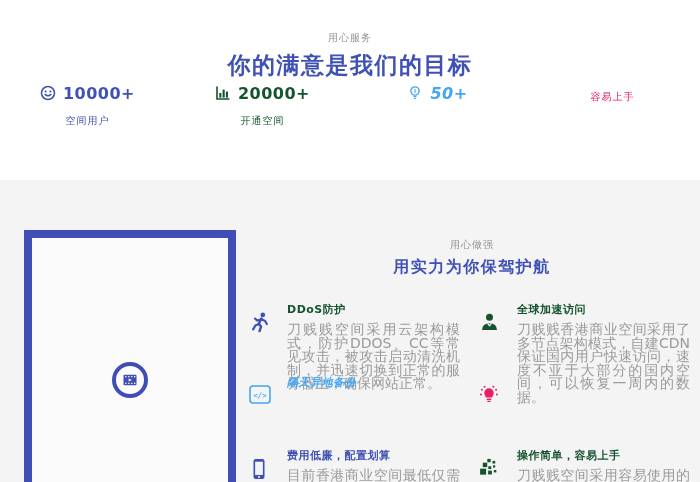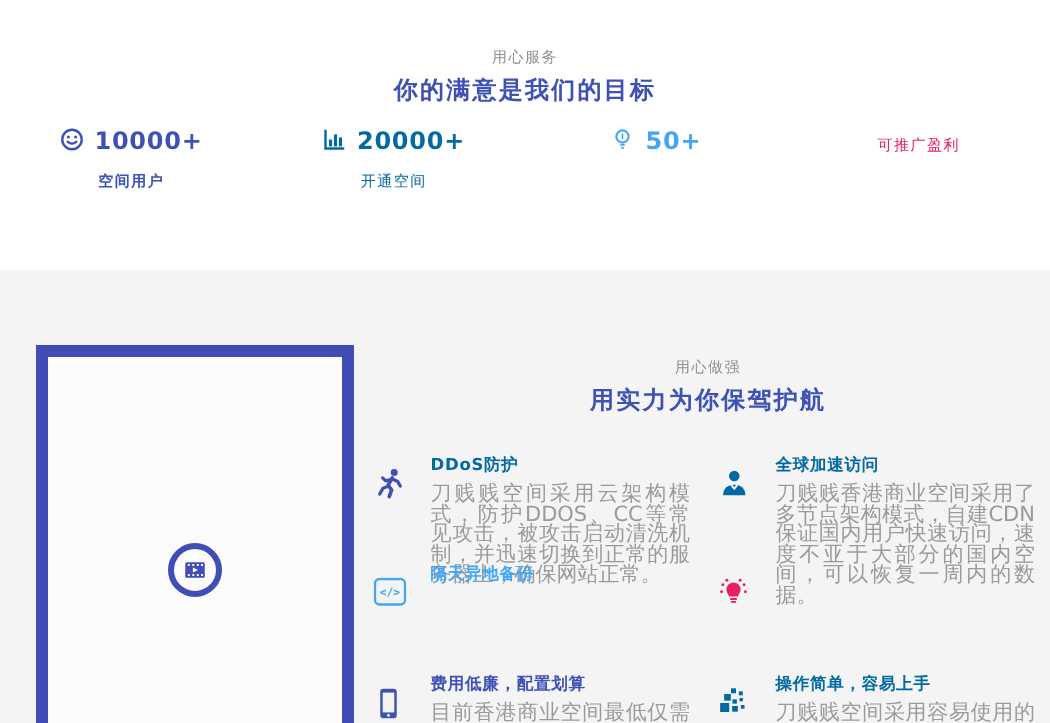--- a/index.html
+++ b/index.html
@@ -1,30 +1,30 @@
 <!DOCTYPE html>
 <html><head>
 <meta charset="utf-8">
 <style>
   html,body{margin:0;padding:0;}
   body{width:700px;height:482px;overflow:hidden;background:#fff;
        font-family:"DejaVu Sans","Liberation Sans",sans-serif;}
   .page{position:relative;width:559px;height:482px;margin-top:23px;}
 
   
-  .c-indigo{color:#3f51b5;font-weight:bold;}
-  .c-orange{color:#0369a1;}
-  .c-blue{color:#42a5f5;}
+  .c-indigo{color:#3f51b5;}
+  .c-orange{color:#14532d;}
+  .c-blue{color:#42a5f5;font-style:italic;}
   .c-pink{color:#e91e63;}
 
   
   .sec1{position:absolute;top:0;left:0;width:700px;height:157px;background:#ffffff;}
   .eyebrow{font-size:10px;color:#8f8f94;text-align:center;letter-spacing:1px;}
   .sec1 .eyebrow{padding-top:8px;}
-  .big-title{font-size:16px;font-weight:bold;color:#3f51b5;text-align:center;
+  .big-title{font-size:23px;font-weight:bold;color:#3f51b5;text-align:center;
              letter-spacing:1.5px;margin-top:5px;}
   .stats{position:absolute;top:58px;left:0;width:700px;display:flex;}
   .stat{width:175px;text-align:center;}
   .stat-top{display:flex;justify-content:center;align-items:center;gap:7px;height:24px;}
   .stat-value{font-size:16px;font-weight:bold;letter-spacing:.5px;}
   .stat-label{font-size:10px;margin-top:9px;letter-spacing:1px;}
   .icon{display:inline-flex;align-items:center;justify-content:center;}
 
   
   .sec2{position:absolute;top:157px;left:0;width:700px;height:325px;background:#f4f4f5;}
@@ -94,21 +94,21 @@
               <path d="M8 4.6 v2.8" stroke="currentColor" stroke-width="1.1" stroke-linecap="round"></path>
               <rect x="6.4" y="11" width="3.2" height="1.2" rx="0.6" fill="currentColor"></rect>
               <rect x="6.9" y="13" width="2.2" height="1.1" rx="0.55" fill="currentColor"></rect>
             </svg>
           </span>
           <span class="stat-value c-blue">50+</span>
         </div>
       </div>
 
       <div class="stat">
-        <div class="stat-label c-pink">可推广盈利</div>
+        <div class="stat-label c-pink">容易上手</div>
       </div>
 
     </div>
   </div>
 
   <div class="sec2">
 
     <div class="ph-rect">
       <div class="ph-circle">
         <span>

